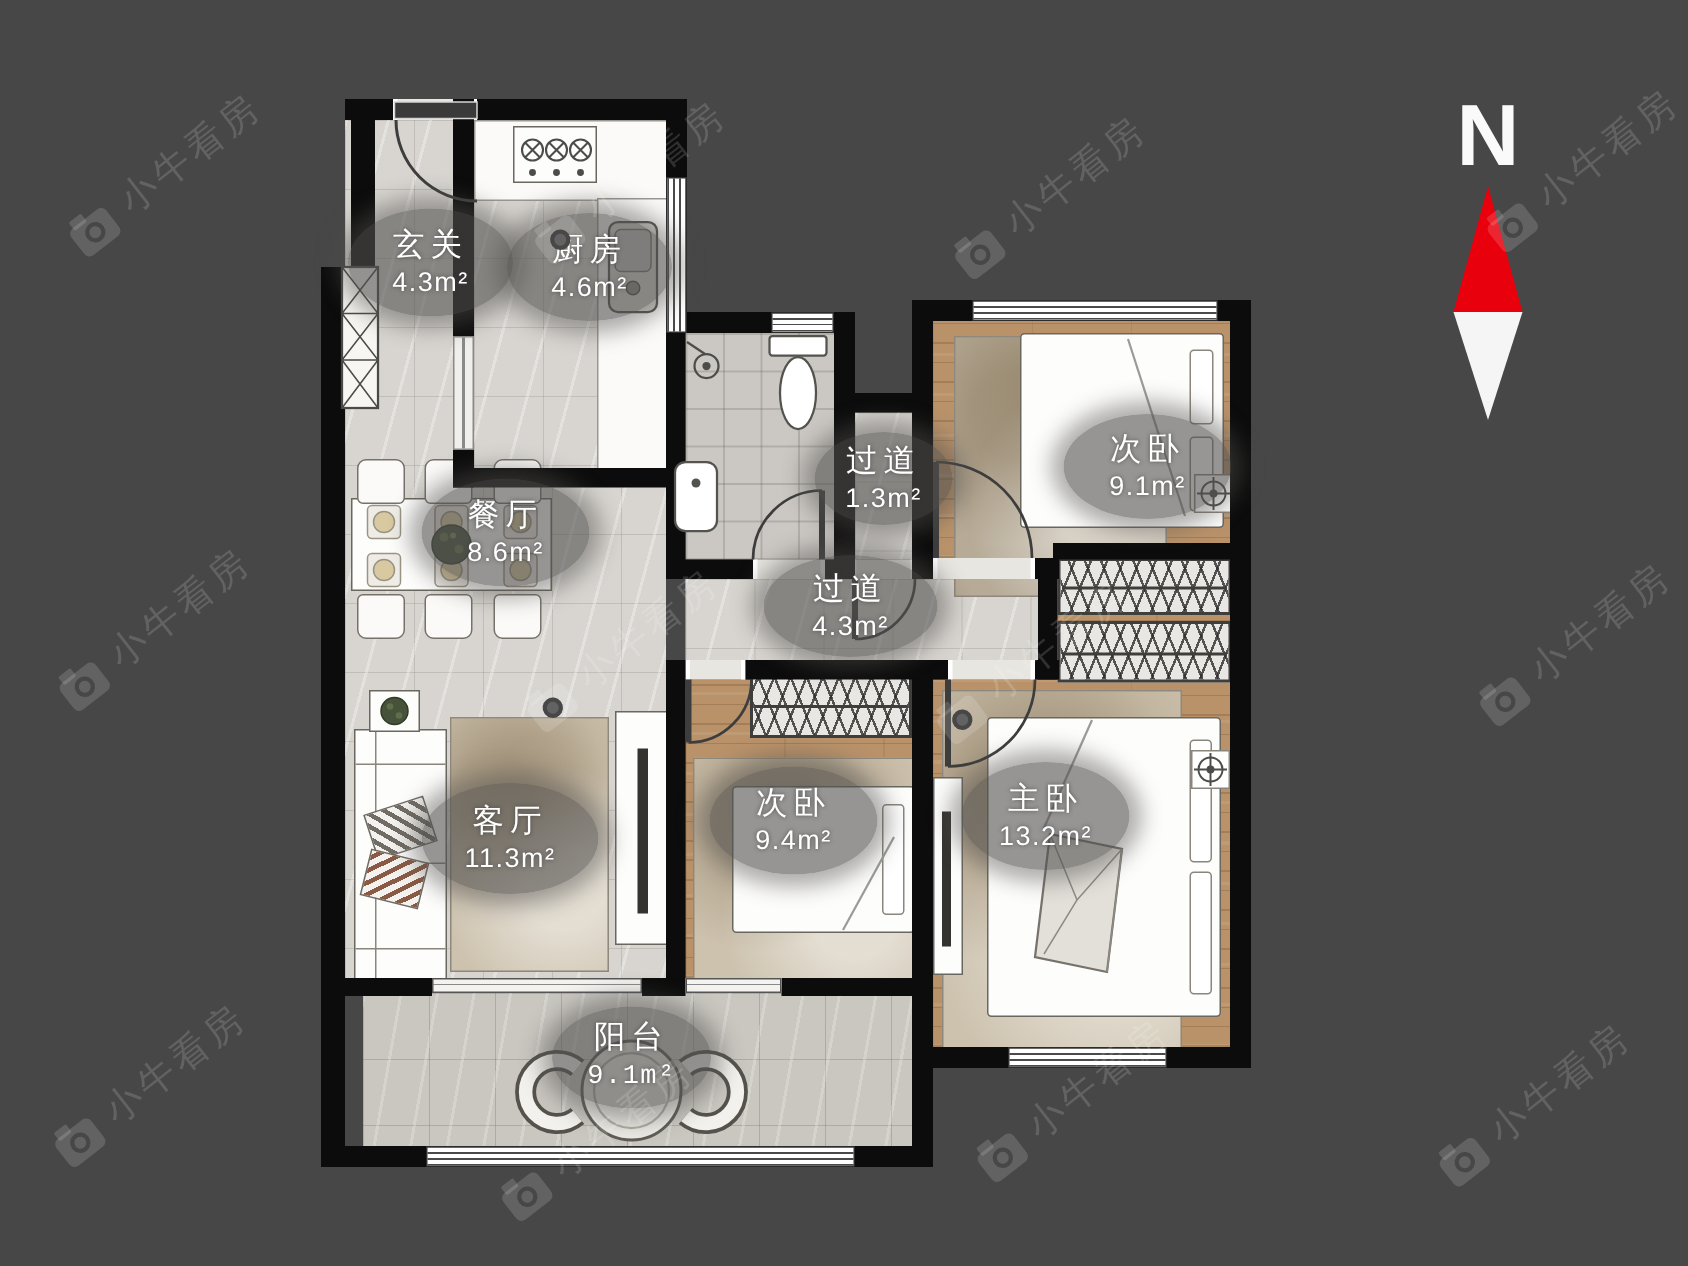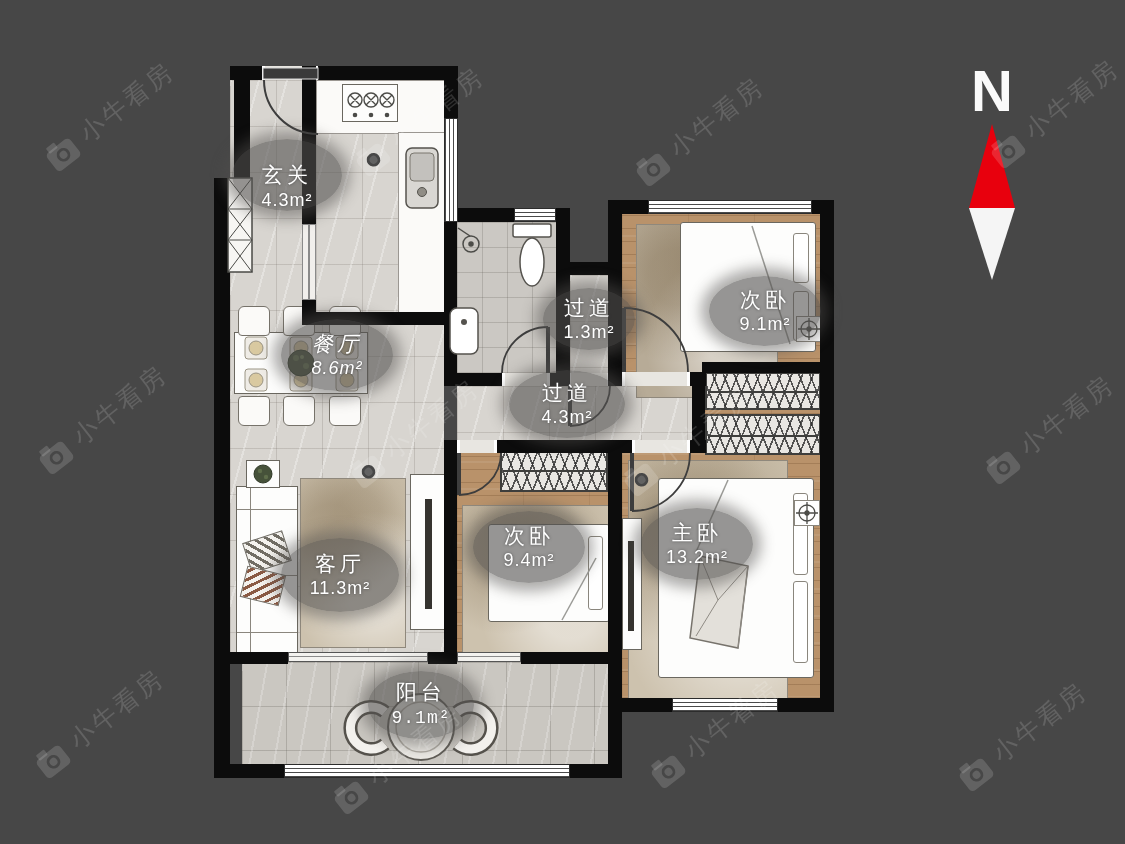--- a/index.html
+++ b/index.html
@@ -334,41 +334,45 @@
     <g>
       <path d="M385 712 A21 21 0 1 0 385 744" fill="none" stroke="#55524c" stroke-width="14"></path>
       <path d="M385 712 A21 21 0 1 0 385 744" fill="none" stroke="#f3f1ed" stroke-width="9"></path>
     </g>
     <g>
       <path d="M457 712 A21 21 0 1 1 457 744" fill="none" stroke="#55524c" stroke-width="14"></path>
       <path d="M457 712 A21 21 0 1 1 457 744" fill="none" stroke="#f3f1ed" stroke-width="9"></path>
     </g>
   </svg>
 
-  <div class="bubble" style="left:287px;top:175px;width:110px;height:72px;justify-content:flex-end;">
+  <div class="bubble" style="left:287px;top:175px;width:110px;height:72px;">
     <span class="rname">玄关</span>
     <span class="rarea">4.3m²</span>
+  </div>
+  <div class="bubble" style="left:393px;top:178px;width:110px;height:72px;">
+    <span class="rname">厨房</span>
+    <span class="rarea">4.6m²</span>
   </div>
   <div class="bubble" style="left:589px;top:319px;width:92px;height:62px;">
     <span class="rname">过道</span>
     <span class="rarea">1.3m²</span>
   </div>
   <div class="bubble" style="left:765px;top:311px;width:112px;height:70px;">
     <span class="rname">次卧</span>
     <span class="rarea">9.1m²</span>
   </div>
-  <div class="bubble" style="left:337px;top:355px;width:112px;height:72px;font-style:italic;">
+  <div class="bubble" style="left:337px;top:355px;width:112px;height:72px;">
     <span class="rname">餐厅</span>
     <span class="rarea">8.6m²</span>
   </div>
   <div class="bubble" style="left:567px;top:404px;width:116px;height:68px;">
     <span class="rname">过道</span>
     <span class="rarea">4.3m²</span>
   </div>
-  <div class="bubble" style="left:340px;top:575px;width:118px;height:74px;text-align:center;">
+  <div class="bubble" style="left:340px;top:559px;width:118px;height:74px;text-align:center;">
     <span class="rname">客厅</span>
     <span class="rarea">11.3m²</span>
   </div>
   <div class="bubble" style="left:529px;top:547px;width:112px;height:72px;">
     <span class="rname">次卧</span>
     <span class="rarea">9.4m²</span>
   </div>
   <div class="bubble" style="left:697px;top:544px;width:112px;height:72px;">
     <span class="rname">主卧</span>
     <span class="rarea">13.2m²</span>

